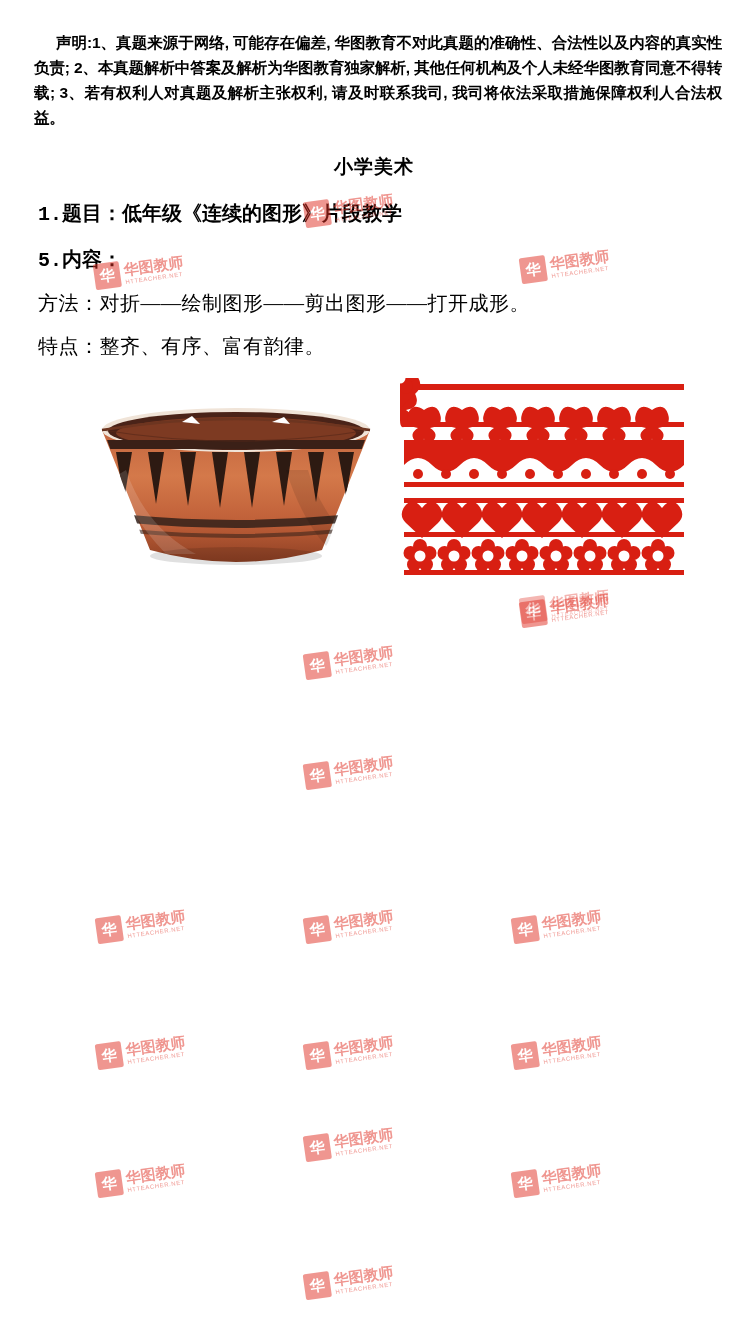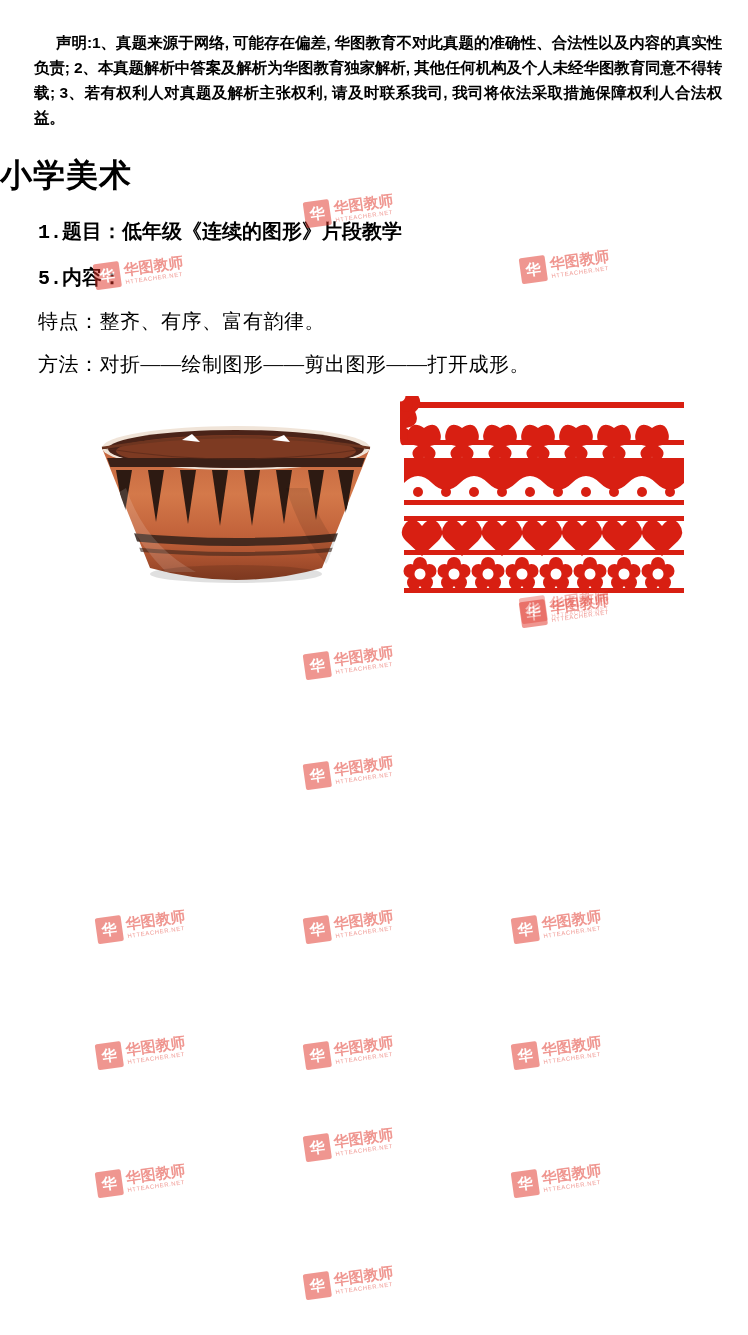--- a/index.html
+++ b/index.html
@@ -35,22 +35,23 @@
     color: #000;
     text-align: justify;
     letter-spacing: -0.2px;
   }
   .disclaimer .lead {
     padding-left: 22px;
   }
 
   
   .doc-title {
+    text-align: center;
     font-family: Liberation Serif, serif;
-    font-size: 32px;
+    font-size: 19px;
     font-weight: bold;
     margin: 24px 0 0 0;
     letter-spacing: 1px;
   }
 
   
   .block {
     padding: 0 30px 0 38px;
   }
   .q-line {
@@ -162,22 +163,22 @@
   </p>
 
   <h1 class="doc-title">小学美术</h1>
 
   <div class="block">
 
     <p class="q-line">1.题目：低年级《连续的图形》片段教学</p>
 
     <p class="q-line sub">5.内容：</p>
 
+    <p class="para">方法：对折——绘制图形——剪出图形——打开成形。</p>
     <p class="para">特点：整齐、有序、富有韵律。</p>
-    <p class="para">方法：对折——绘制图形——剪出图形——打开成形。</p>
 
     <div class="figs">
 
       <div class="fig-bowl">
         <svg class="bowl-svg" width="300" height="198" viewBox="0 0 300 198" aria-hidden="true">
           <defs>
             <linearGradient id="bowlBody" x1="0" y1="0" x2="0" y2="1">
               <stop offset="0%" stop-color="#c4663f"></stop>
               <stop offset="35%" stop-color="#d4794a"></stop>
               <stop offset="70%" stop-color="#bf5f38"></stop>

